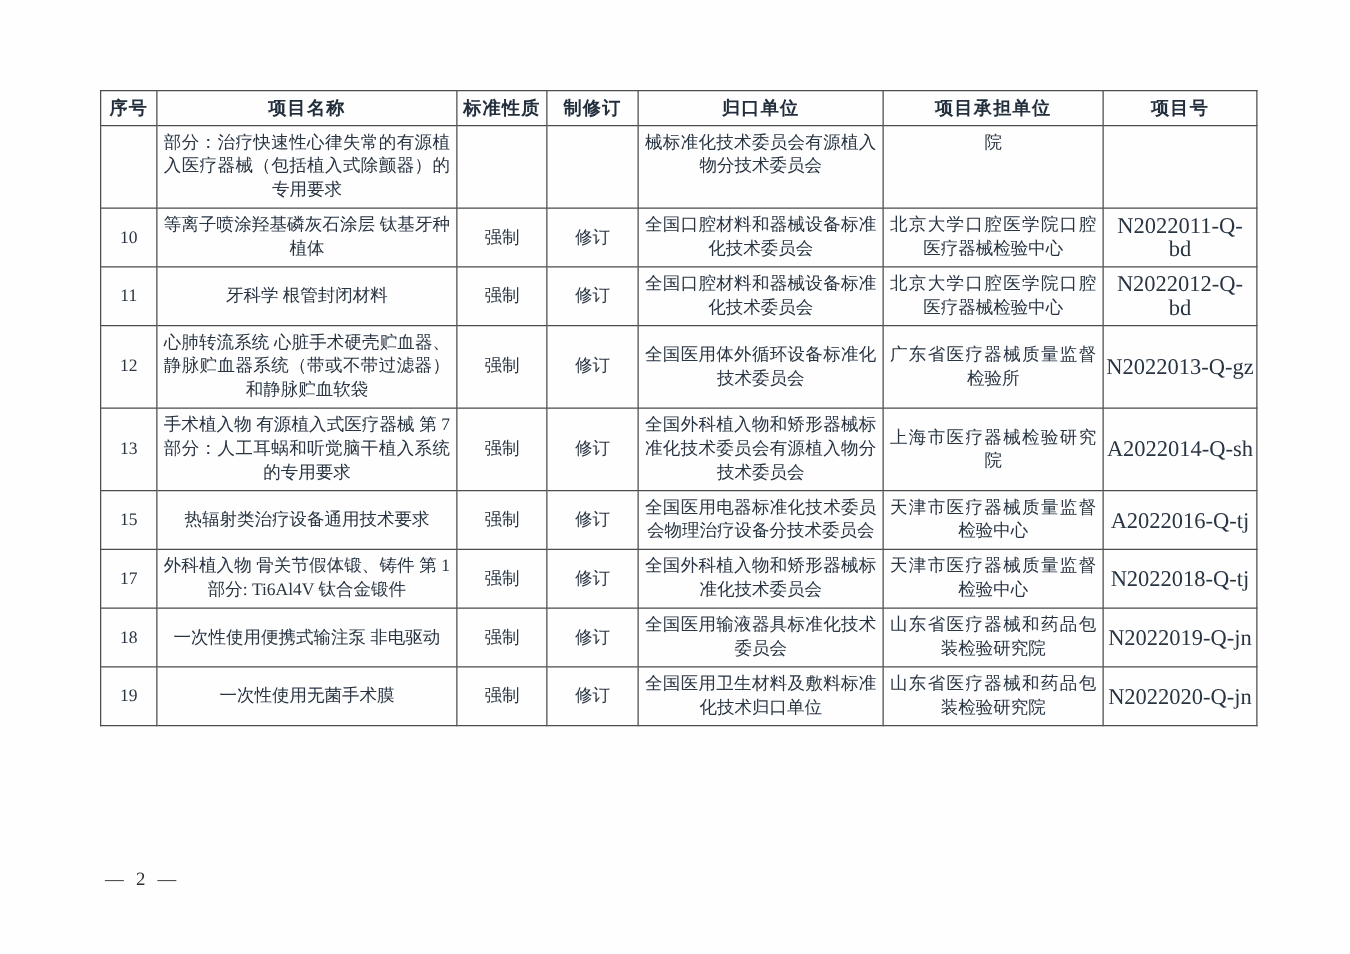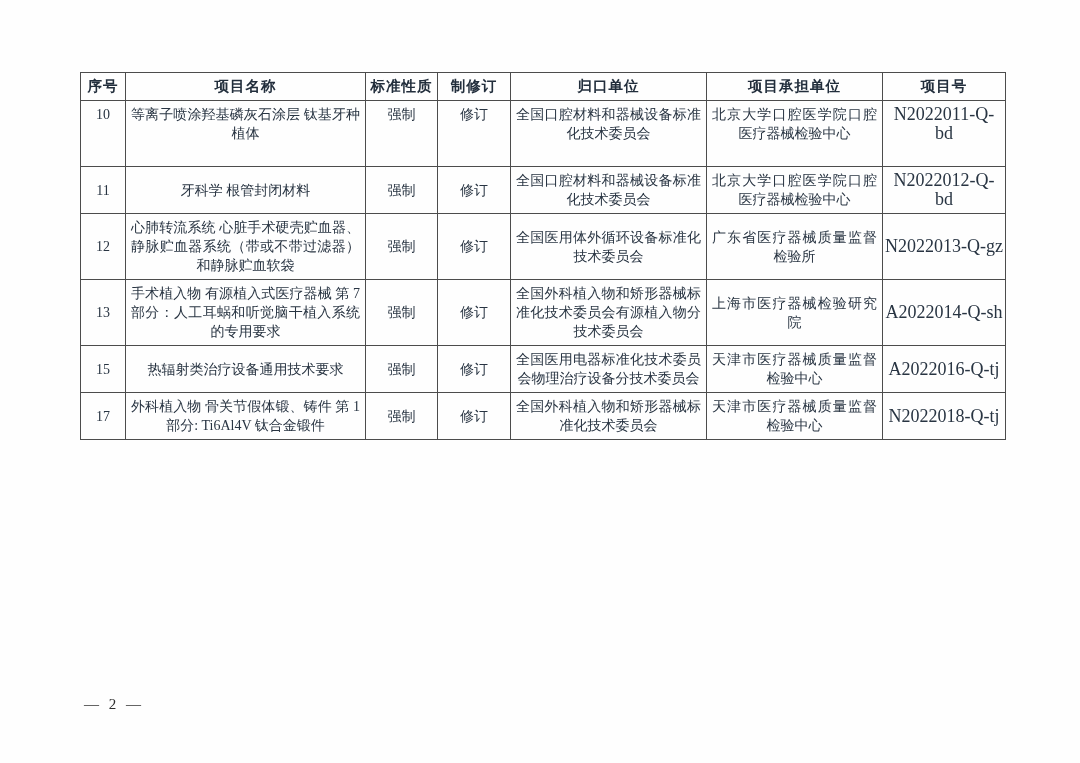--- a/index.html
+++ b/index.html
@@ -105,20 +105,29 @@
         <th>项目名称</th>
         <th>标准性质</th>
         <th>制修订</th>
         <th>归口单位</th>
         <th>项目承担单位</th>
         <th>项目号</th>
       </tr>
     </thead>
     <tbody>
         <tr>
+          <td class="col-no"></td>
+          <td class="col-name">部分：治疗快速性心律失常的有源植入医疗器械（包括植入式除颤器）的专用要求</td>
+          <td class="col-nature"></td>
+          <td class="col-revision"></td>
+          <td class="col-authority">械标准化技术委员会有源植入物分技术委员会</td>
+          <td class="col-undertaker">院</td>
+          <td class="col-pid"></td>
+        </tr>
+        <tr>
           <td class="col-no">10</td>
           <td class="col-name">等离子喷涂羟基磷灰石涂层 钛基牙种植体</td>
           <td class="col-nature">强制</td>
           <td class="col-revision">修订</td>
           <td class="col-authority">全国口腔材料和器械设备标准化技术委员会</td>
           <td class="col-undertaker">北京大学口腔医学院口腔医疗器械检验中心</td>
           <td class="col-pid">N2022011-Q-bd</td>
         </tr>
         <tr>
           <td class="col-no">11</td>
@@ -158,18 +167,36 @@
         </tr>
         <tr>
           <td class="col-no">17</td>
           <td class="col-name">外科植入物 骨关节假体锻、铸件 第 1 部分: Ti6Al4V 钛合金锻件</td>
           <td class="col-nature">强制</td>
           <td class="col-revision">修订</td>
           <td class="col-authority">全国外科植入物和矫形器械标准化技术委员会</td>
           <td class="col-undertaker">天津市医疗器械质量监督检验中心</td>
           <td class="col-pid">N2022018-Q-tj</td>
         </tr>
+        <tr>
+          <td class="col-no">18</td>
+          <td class="col-name">一次性使用便携式输注泵 非电驱动</td>
+          <td class="col-nature">强制</td>
+          <td class="col-revision">修订</td>
+          <td class="col-authority">全国医用输液器具标准化技术委员会</td>
+          <td class="col-undertaker">山东省医疗器械和药品包装检验研究院</td>
+          <td class="col-pid">N2022019-Q-jn</td>
+        </tr>
+        <tr>
+          <td class="col-no">19</td>
+          <td class="col-name">一次性使用无菌手术膜</td>
+          <td class="col-nature">强制</td>
+          <td class="col-revision">修订</td>
+          <td class="col-authority">全国医用卫生材料及敷料标准化技术归口单位</td>
+          <td class="col-undertaker">山东省医疗器械和药品包装检验研究院</td>
+          <td class="col-pid">N2022020-Q-jn</td>
+        </tr>
       </tbody>
   </table>
 
   <div class="page-number">— 2 —</div>
 
 </div>
 
 </body></html>

